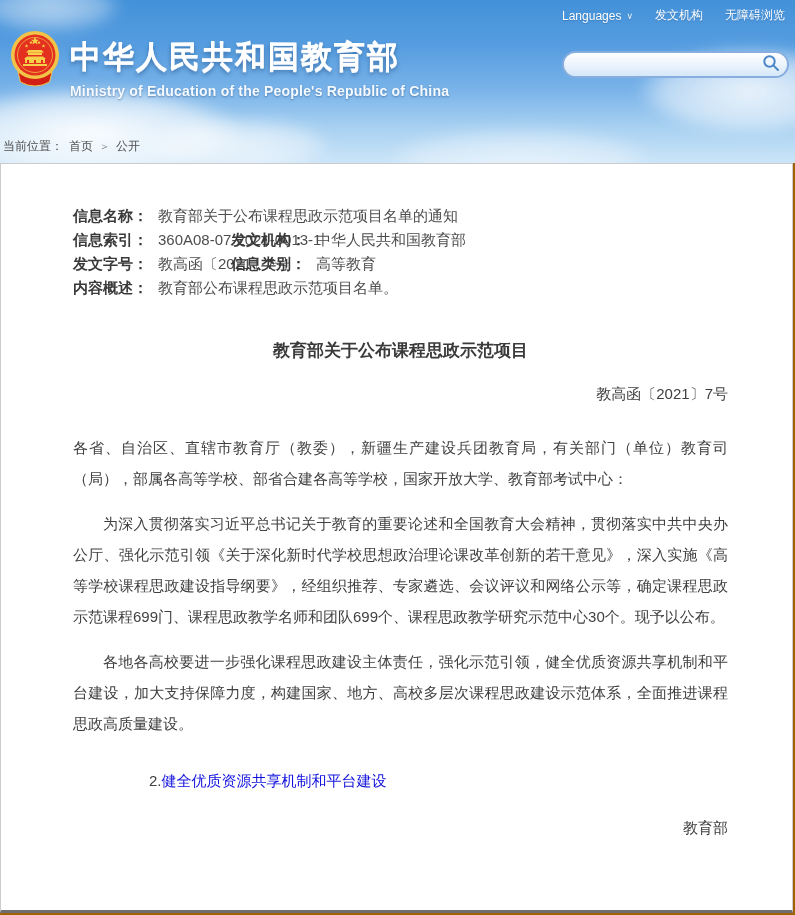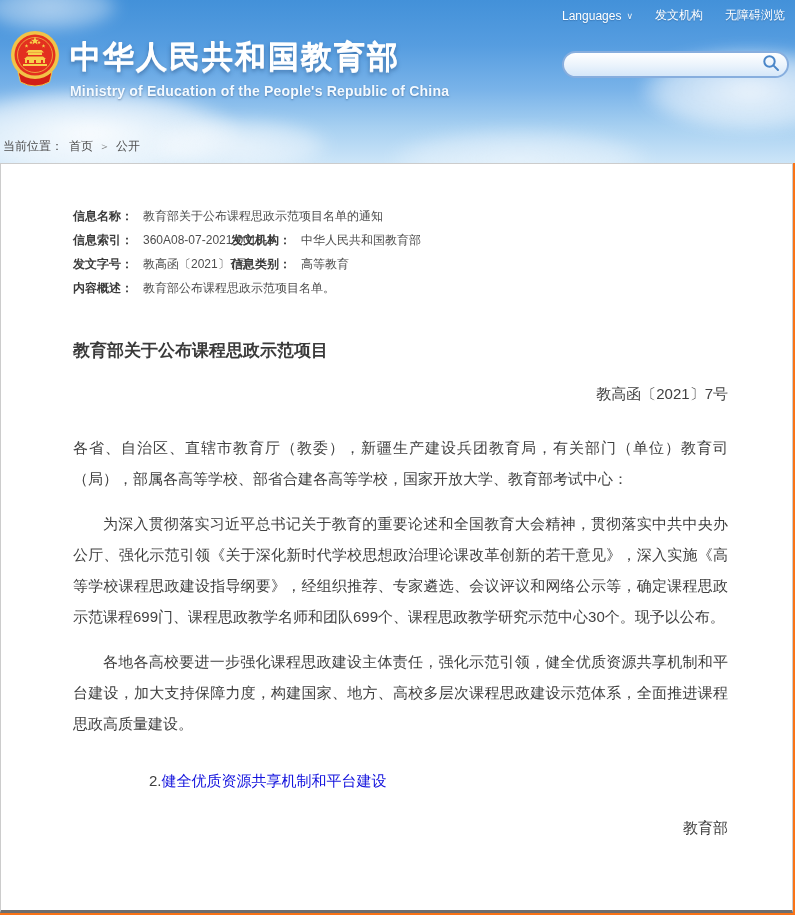--- a/index.html
+++ b/index.html
@@ -1,17 +1,17 @@
 <!DOCTYPE html>
 <html><head>
 <meta charset="utf-8">
 <style>
   * { margin:0; padding:0; box-sizing:border-box; }
   html,body { width:795px; height:915px; background:#fff; font-family:"Liberation Sans", sans-serif; }
-  .page { position:relative; width:795px; height:915px; overflow:hidden; background:#f97316; }
+  .page { position:relative; width:795px; height:915px; overflow:hidden; background:#a16207; }
 
   
   .header { position:absolute; top:0; left:0; width:795px; height:163px; overflow:hidden;
     background:linear-gradient(180deg,#4391d9 0%,#569de0 28%,#79b3e9 55%,#a7d0f1 78%,#cce5f8 100%); }
   .cloud { position:absolute; border-radius:50%; filter:blur(7px);
     background:radial-gradient(ellipse at center, rgba(255,255,255,.95) 0%, rgba(255,255,255,.55) 55%, rgba(255,255,255,0) 75%); }
   .cloud.c1 { left:-60px; top:88px; width:300px; height:90px; }
   .cloud.c2 { left:640px; top:48px; width:220px; height:85px; opacity:.9; }
   .cloud.c3 { left:150px; top:118px; width:180px; height:55px; opacity:.7; }
   .cloud.c4 { left:-20px; top:-18px; width:140px; height:50px; opacity:.6; }
@@ -40,30 +40,30 @@
   .breadcrumb { position:absolute; left:3px; top:138px; font-size:12px; color:#4e4e4e; z-index:5;
     display:flex; gap:6px; align-items:center; }
   .crumb-link { cursor:pointer; }
   .crumb-sep { color:#7a7a7a; font-size:11px; }
 
   
   .panel { position:absolute; top:163px; left:0; width:793px; height:750px; background:#ffffff;
     border:1px solid #cccccc; border-bottom:3px solid #6e6e6e; }
 
   
-  .meta { margin:40px 64px 0 72px; font-size:12px;text-align:center; }
+  .meta { margin:40px 64px 0 72px; font-size:15px;text-align:center; }
   .meta-row { display:flex; line-height:24px; white-space:nowrap; }
   .mlabel { font-weight:bold; color:#3a3a3a; margin-right:10px; }
   .mval { color:#4d4d4d; }
   .pair { display:flex; }
   .p-w1 { width:158px; }
   .p-w2 { width:225px; }
 
   
-  .doc-title { margin:36px 64px 0 72px; font-size:17px; font-weight:bold;
+  .doc-title { margin:36px 64px 0 72px; text-align:center; font-size:17px; font-weight:bold;
     color:#3a3a3a; line-height:29px; }
   .doc-number { margin:20px 64px 0 0; text-align:right; font-size:15px; color:#404040; }
   .body-text p { margin:14px 64px 0 72px; font-size:15px; color:#404040; line-height:31px; text-align:justify; }
   .body-text p.first { margin-top:28px; text-indent:0; }
   .body-text p.indent { text-indent:2em; }
 
   .attachments { margin:16px 64px 0 102px; font-size:15px; color:#404040; line-height:20px; }
   .att-row2 { margin-top:32px; }
   .att-label { display:inline-block; min-width:46px; }
   .att-num { color:#404040; }

